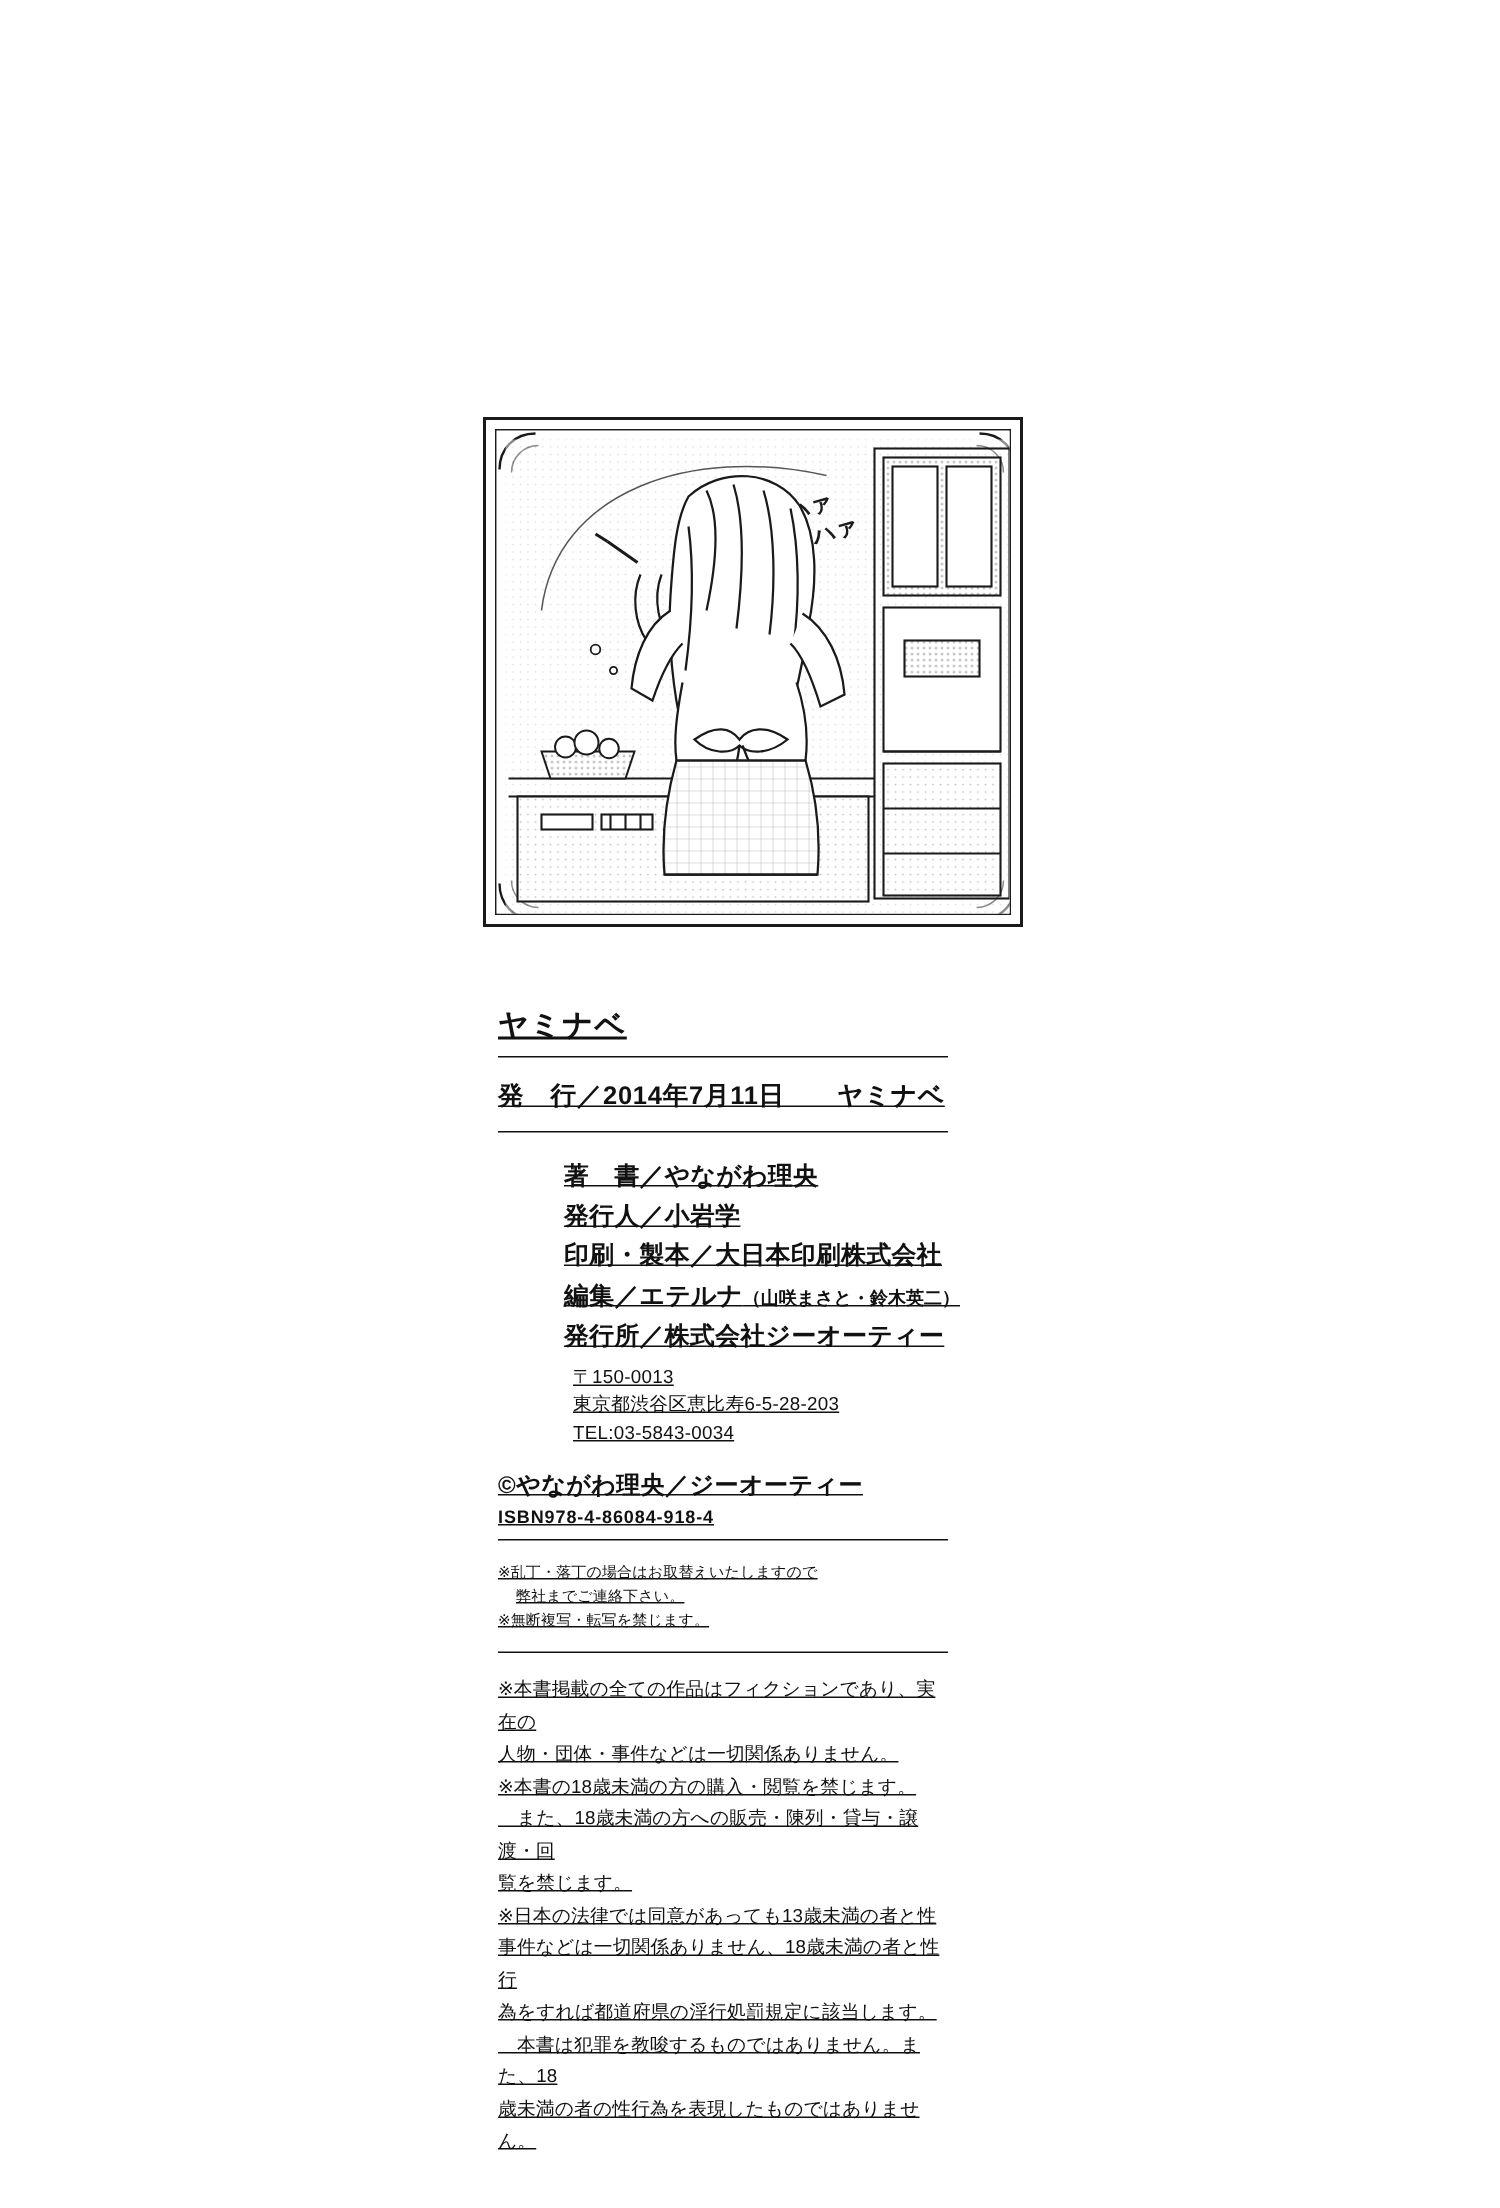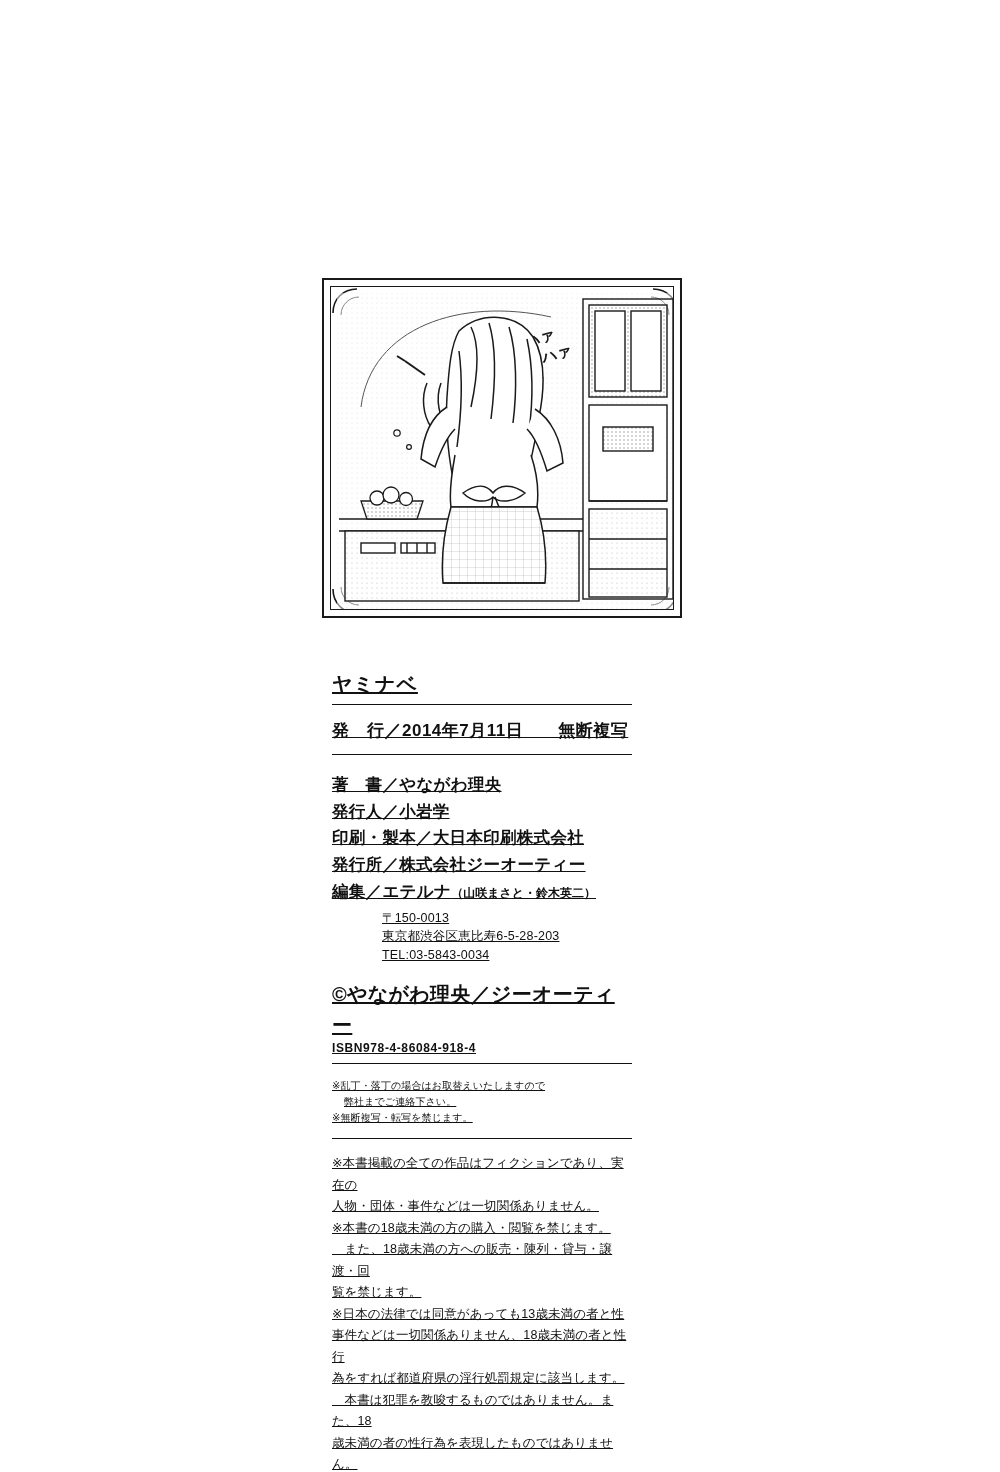--- a/index.html
+++ b/index.html
@@ -58,20 +58,21 @@
   }
   .pub-line {
     font-size: 17px;
     font-weight: bold;
     letter-spacing: 0.5px;
     padding: 14px 0 12px 0;
     white-space: pre;
   }
   .credits {
     padding-top: 16px;
+    margin-left: 44px;
   }
   .credits .credit {
     font-size: 16.5px;
     font-weight: bold;
     line-height: 1.62;
     letter-spacing: 0.3px;
     white-space: nowrap;
   }
   .credits .credit .small {
     font-size: 12px;
@@ -79,21 +80,21 @@
     letter-spacing: 0;
   }
   .address {
     padding: 4px 0 0 50px;
     font-size: 12.5px;
     line-height: 1.5;
     letter-spacing: 0.2px;
   }
   .copyright {
     padding-top: 14px;
-    font-size: 20px;
+    font-size: 16px;
     font-weight: bold;
     line-height: 1.55;
     letter-spacing: 0.3px;
   }
   .isbn {
     font-size: 12px;
     font-weight: bold;
     letter-spacing: 0.6px;
     padding-bottom: 8px;
   }
@@ -229,29 +230,29 @@
       </g>
     </svg>
   </div>
 </div>
 
 <div class="colophon">
 
   <h1 class="title">ヤミナベ</h1>
   <hr class="rule">
 
-  <div class="pub-line">発　行／2014年7月11日　　無断複写</div>
+  <div class="pub-line">発　行／2014年7月11日　　ヤミナベ</div>
   <hr class="rule">
 
   <div class="credits">
     <div class="credit">著　書／やながわ理央</div>
     <div class="credit">発行人／小岩学</div>
     <div class="credit">印刷・製本／大日本印刷株式会社</div>
+    <div class="credit"><span>編集／エテルナ</span><span class="small">（山咲まさと・鈴木英二）</span></div>
     <div class="credit">発行所／株式会社ジーオーティー</div>
-    <div class="credit"><span>編集／エテルナ</span><span class="small">（山咲まさと・鈴木英二）</span></div>
   </div>
 
   <div class="address">
     <div>〒150-0013</div>
     <div>東京都渋谷区恵比寿6-5-28-203</div>
     <div>TEL:03-5843-0034</div>
   </div>
 
   <div class="copyright">©やながわ理央／ジーオーティー</div>
   <div class="isbn">ISBN978-4-86084-918-4</div>

